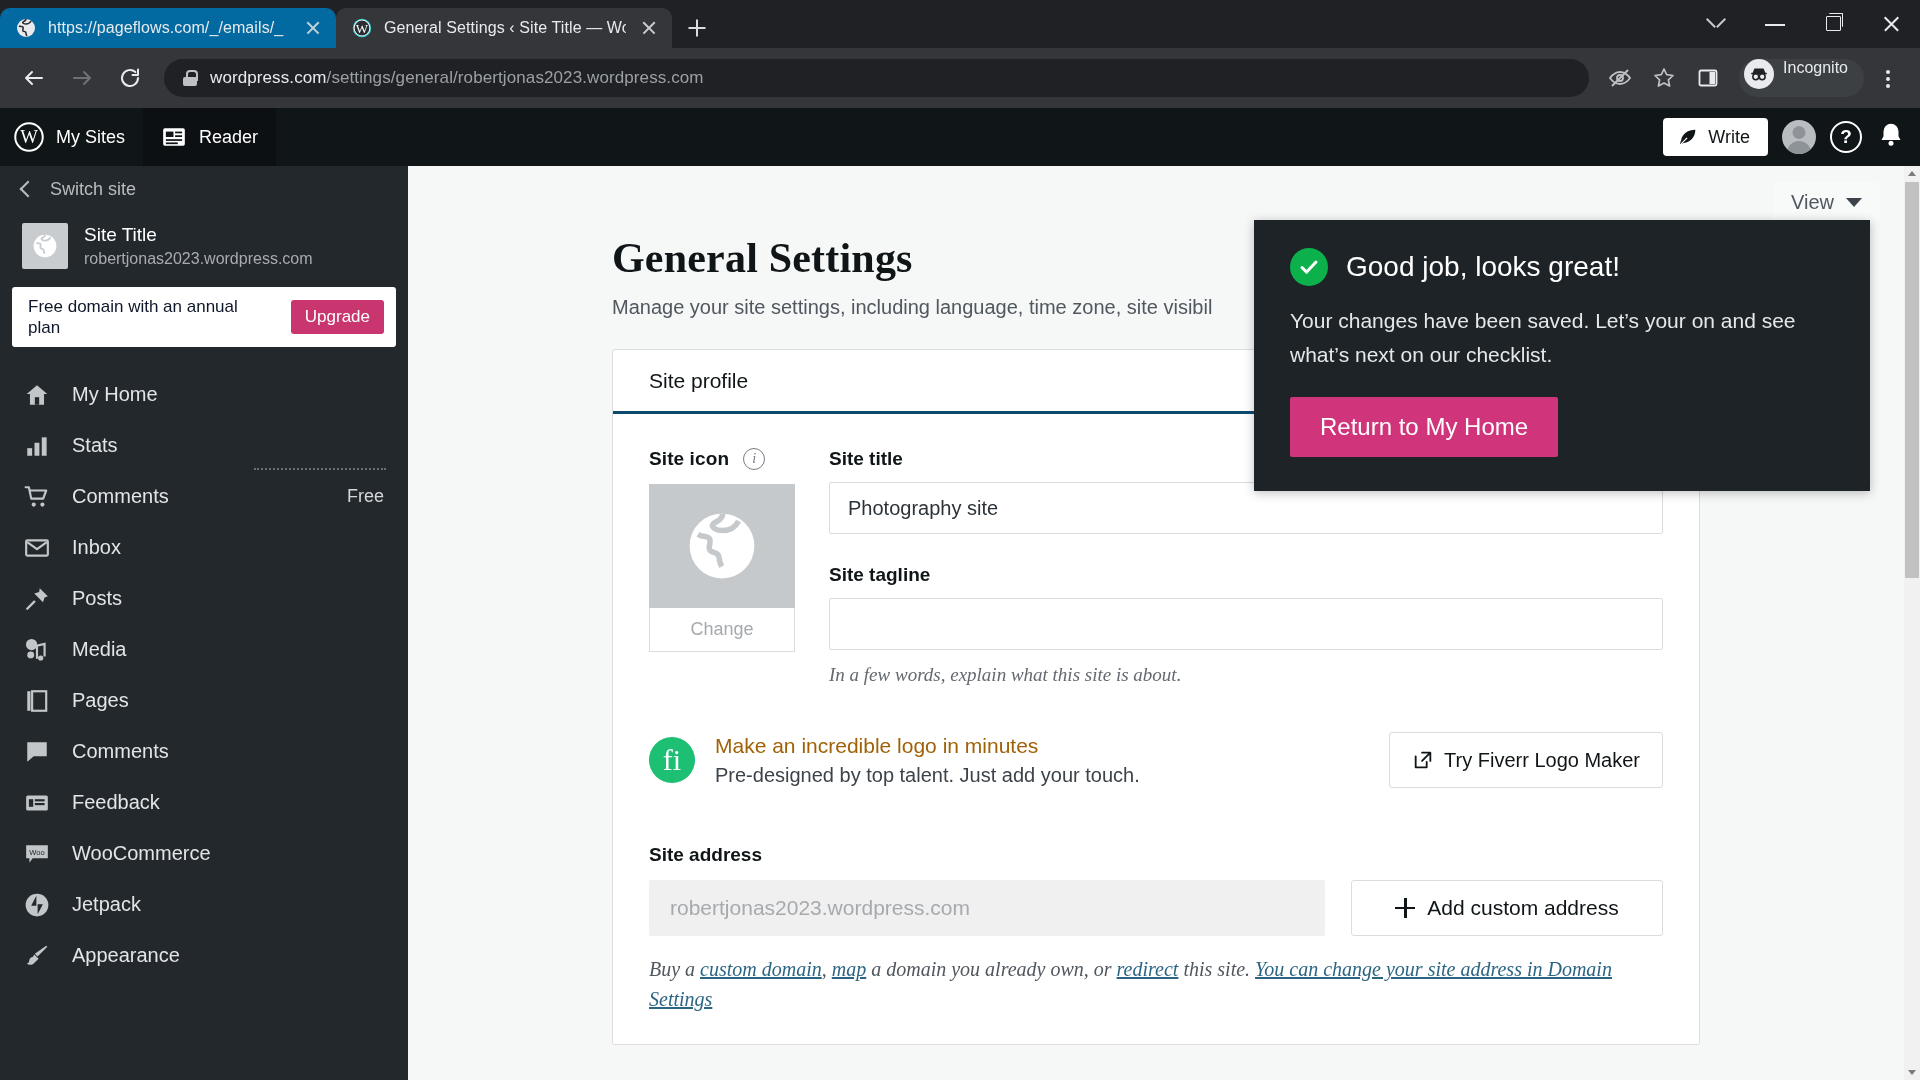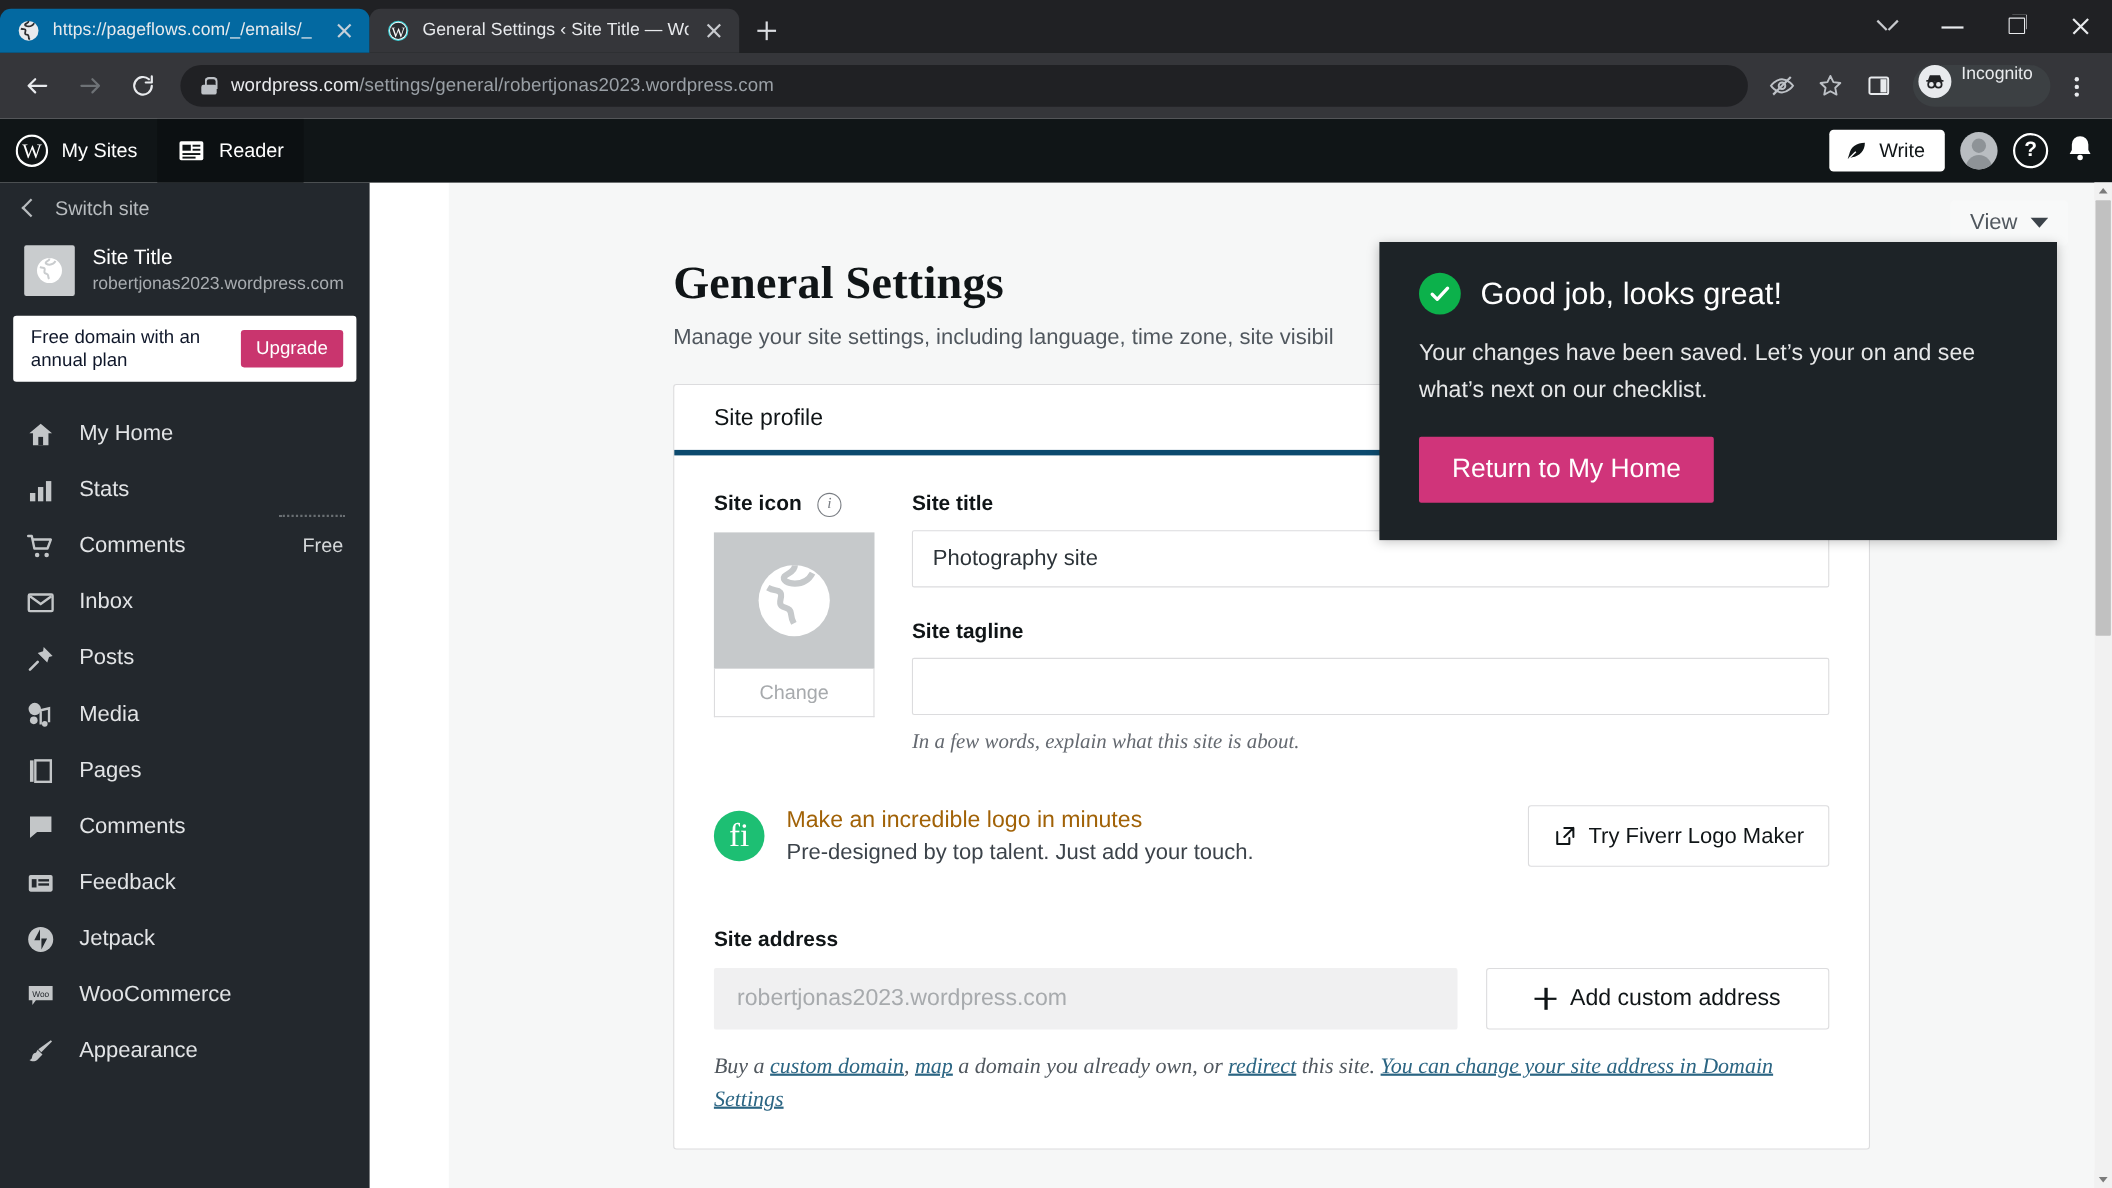--- a/index.html
+++ b/index.html
@@ -133,21 +133,21 @@
   .mb-av { width:34px; height:34px; border-radius:50%; background:#b9bdc1; position:relative; overflow:hidden; }
   .mb-av::before { content:""; position:absolute; left:50%; top:6px; transform:translateX(-50%); width:13px; height:13px; border-radius:50%; background:#8e9397; }
   .mb-av::after  { content:""; position:absolute; left:50%; top:21px; transform:translateX(-50%); width:24px; height:16px; border-radius:12px 12px 0 0; background:#8e9397; }
   .mb-circ {
     width:32px; height:32px; border-radius:50%; border:2.4px solid #fff; color:#fff;
     display:flex; align-items:center; justify-content:center; font-size:19px; font-weight:bold;
   }
 
   
   .sidebar {
-    position: absolute; top: 58px; left: 0; width: 336px; bottom: 0;
+    position: absolute; top: 58px; left: 0; width: 408px; bottom: 0;
     background: #23282d; color: #c3c6c8; overflow: hidden; z-index: 30;
   }
   .switch-site {
     display:flex; align-items:center; gap:16px; height:46px; padding-left: 22px;
     color:#b8bcbf; font-size:18px;
   }
   .chev-left { width:12px; height:12px; border-left:2.4px solid #b8bcbf; border-bottom:2.4px solid #b8bcbf; transform: rotate(45deg); }
   .site-card { display:flex; align-items:center; gap:16px; padding: 10px 22px 18px 22px; }
   .site-thumb {
     width:46px; height:46px; background:#c9ccce; border-radius:2px;
@@ -191,21 +191,21 @@
     margin: 68px 0 0 204px; letter-spacing: .2px;
   }
   .page-sub { font-size: 20px; color:#50575e; margin: 14px 0 0 204px; }
 
   .card {
     margin: 30px 0 0 204px; width: 1088px; background:#fff;
     border: 1px solid #dcdcde; border-radius: 3px;
   }
   .card-head {
     height: 64px; display:flex; align-items:center; padding-left: 36px;
-    border-bottom: 5px solid #0c4a6e; font-size: 21px; color:#101517;
+    border-bottom: 3px solid #0c4a6e; font-size: 21px; color:#101517;
   }
   .card-body { padding: 34px 36px 30px 36px; }
 
   .row-icon-title { display: flex; gap: 34px; }
   .col-icon { width: 146px; flex: 0 0 146px; }
   .lbl-strong { font-size: 19px; font-weight: bold; color:#101517; letter-spacing:.1px; }
   .icon-label-row { display:flex; align-items:center; gap:14px; margin-bottom: 14px; }
   .info-i {
     width: 22px; height: 22px; border-radius:50%; border: 1.6px solid #787c82;
     color:#787c82; font-size: 14px; display:flex; align-items:center; justify-content:center;
@@ -563,35 +563,35 @@
                 <rect x="10" y="8.5" width="9" height="2" fill="#23282d"></rect>
                 <rect x="10" y="12" width="9" height="2" fill="#23282d"></rect>
               </svg>
           </span>
           <span class="lbl">Feedback</span>
         </div>
 
         <div class="navrow">
           <span class="ico">
             <svg width="26" height="26" viewBox="0 0 24 24">
+                <path d="M2 4h20v12H8l-3 4v-4H2z" fill="#c3c6c8"></path>
+                <text x="12" y="13" font-family="Liberation Sans, sans-serif" font-size="7" fill="#23282d" text-anchor="middle">Woo</text>
+              </svg>
+          </span>
+          <span class="lbl">WooCommerce</span>
+        </div>
+
+        <div class="navrow">
+          <span class="ico">
+            <svg width="26" height="26" viewBox="0 0 24 24">
                 <circle cx="12" cy="12" r="10.5" fill="#c3c6c8"></circle>
                 <path d="M11.4 3.5v9.2H6.6zM12.6 20.5v-9.2h4.8z" fill="#23282d"></path>
               </svg>
           </span>
           <span class="lbl">Jetpack</span>
-        </div>
-
-        <div class="navrow">
-          <span class="ico">
-            <svg width="26" height="26" viewBox="0 0 24 24">
-                <path d="M2 4h20v12H8l-3 4v-4H2z" fill="#c3c6c8"></path>
-                <text x="12" y="13" font-family="Liberation Sans, sans-serif" font-size="7" fill="#23282d" text-anchor="middle">Woo</text>
-              </svg>
-          </span>
-          <span class="lbl">WooCommerce</span>
         </div>
 
         <div class="navrow">
           <span class="ico">
             <svg width="26" height="26" viewBox="0 0 24 24">
                 <path d="M20.5 2.5l1 1-9 9-2.5-2.5z" fill="#c3c6c8"></path>
                 <path d="M9.5 10.5l4 4-4.5 4.5c-1.5 1.5-5 1.5-6.5 0 1.8 0 2.2-1.6 2.4-3 .2-1.6 1.6-3 3.1-3z" fill="#c3c6c8"></path>
               </svg>
           </span>
           <span class="lbl">Appearance</span>

